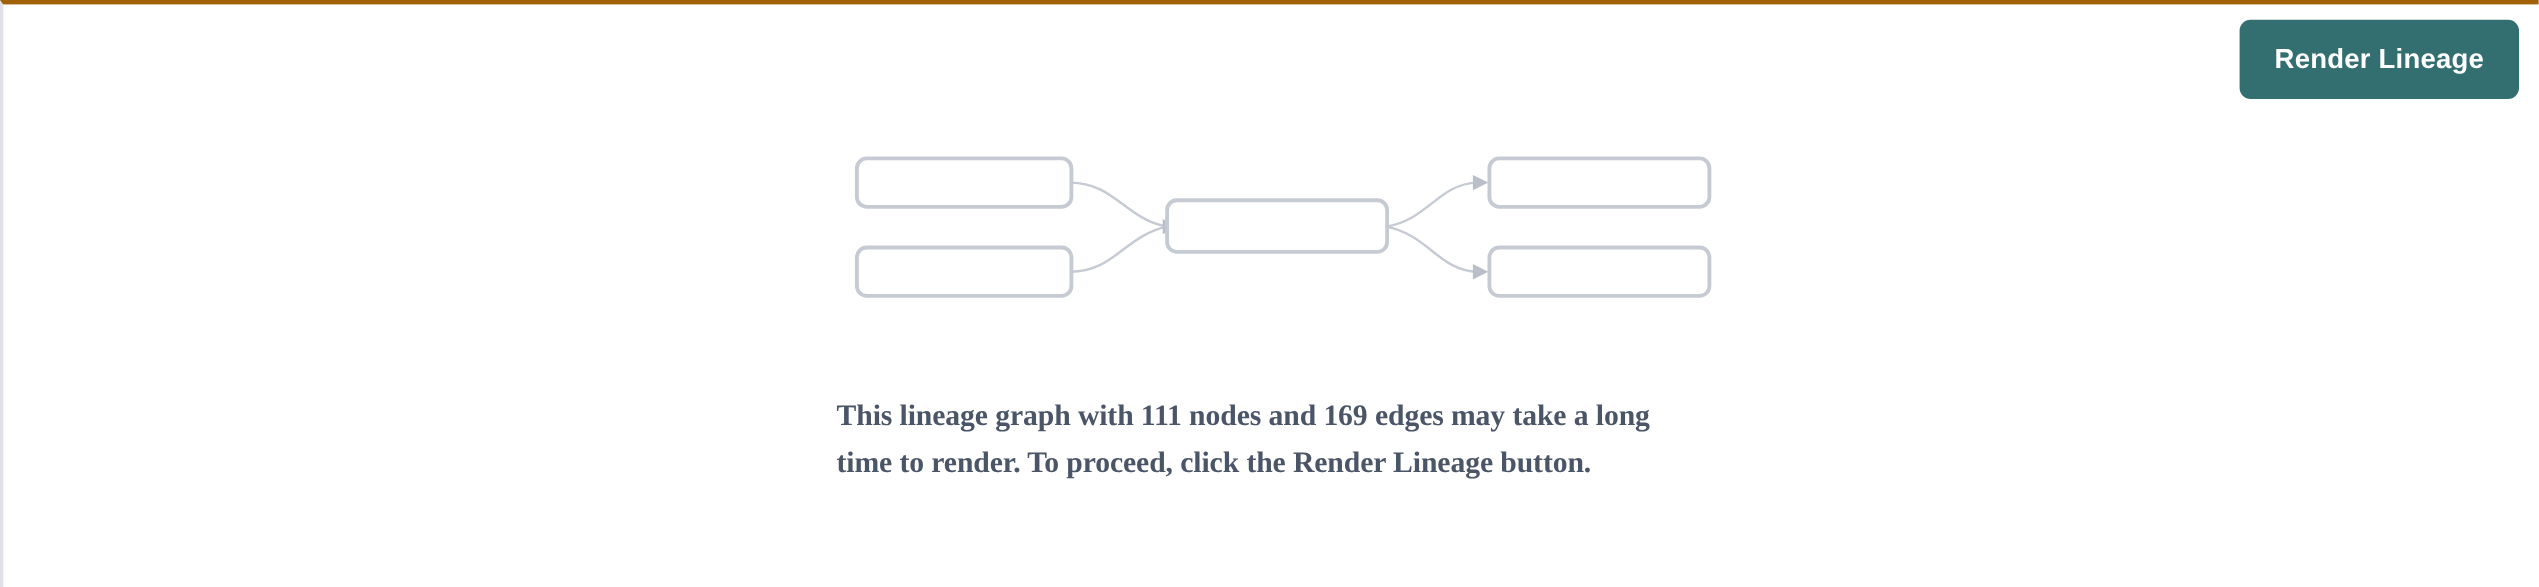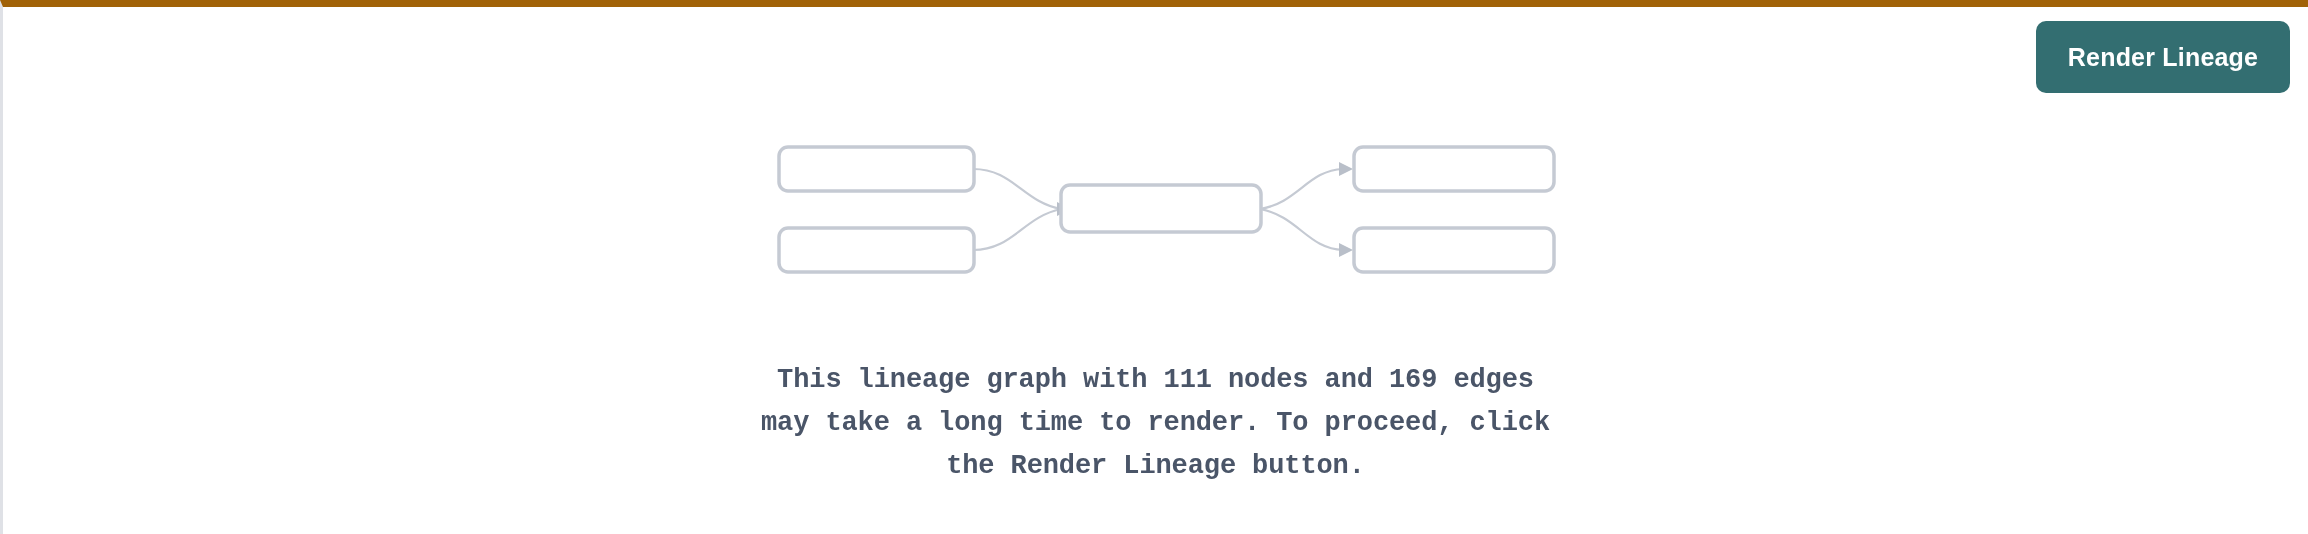--- a/index.html
+++ b/index.html
@@ -10,21 +10,21 @@
   body {
     font-family: "Liberation Sans", sans-serif;
   }
   .screen {
     position: relative;
     width: 2308px;
     height: 534px;
     background: #ffffff;
     overflow: hidden;
     box-sizing: border-box;
-    border-top: 7px solid #a16207;
+    border-top: 4px solid #a16207;
     border-left: 3px solid #dfe1e6;
   }
 
   
   .render-btn {
     position: absolute;
     top: 14px;
     left: 2033px;
     width: 254px;
     height: 72px;
@@ -80,23 +80,23 @@
   .edge-head {
     fill: #b9bfc9;
   }
 
   .message {
     position: absolute;
     left: 50%;
     transform: translateX(-50%);
     top: 325px;
     width: 790px;
-    text-align: center;
+    text-align: left;
     color: #4a5568;
-    font-family: Liberation Mono, monospace;
+    font-family: Liberation Serif, serif;
     font-size: 27px;
     font-weight: bold;
     line-height: 43px;
     letter-spacing: -0.1px;
   }
 </style>
 </head>
 <body>
 
 <div class="screen">

